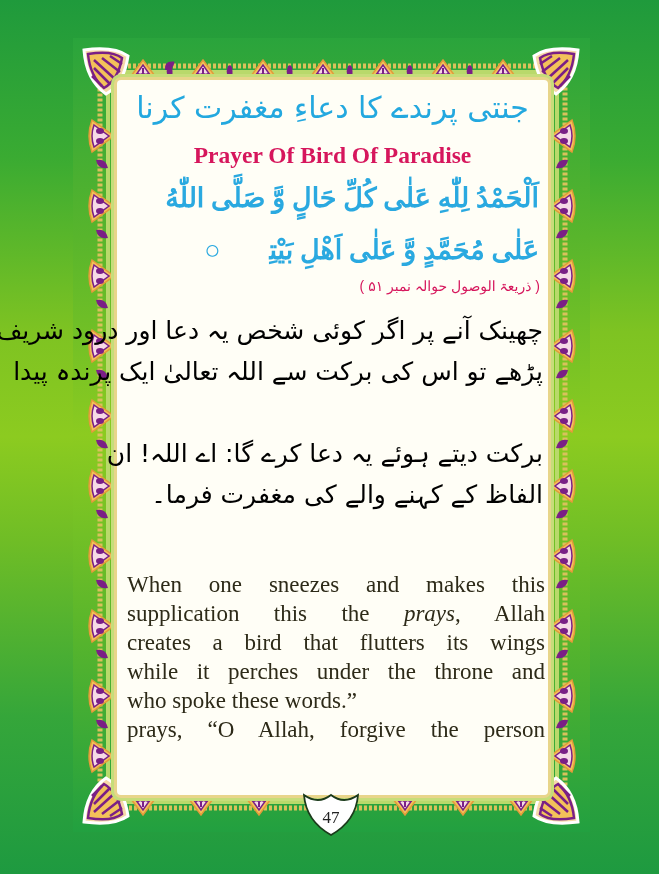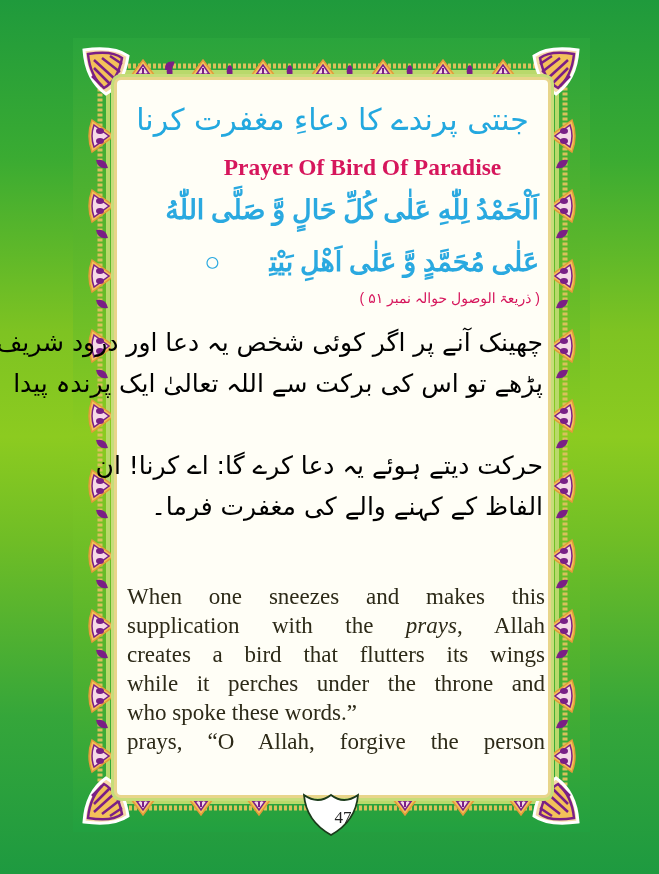--- a/index.html
+++ b/index.html
@@ -12,29 +12,29 @@
     position:absolute; left:73px; top:38px; width:517px; height:794px;
     background: linear-gradient(to bottom, #2aa43c 0%, #58b52c 25%, #8ccb20 50%, #58b52c 75%, #22a040 100%);
   }
   svg.border { position:absolute; left:0; top:0; }
   .inner {
     position:absolute; left:117px; top:80px; width:431px; height:715px;
     background:#fffef6;
     border-radius:4px;
     box-shadow: 0 0 0 3px #e8d58a, 0 0 0 6px #c6dd7a;
   }
-  .content { position:absolute; left:117px; top:76px; width:431px; height:715px; }
+  .content { position:absolute; left:117px; top:64px; width:431px; height:715px; }
   .urdu-title {
     position:absolute; top:24px; left:0; width:100%; text-align:center;
     direction:rtl; color:#23a8df; font-size:30px; font-family:"DejaVu Sans", sans-serif;
     line-height:40px;
   }
   .eng-title {
     position:absolute; top:78px; left:0; width:100%; text-align:center;
-    color:#d6165c; font-weight:bold; font-size:23.5px; font-family:"Liberation Serif", serif;margin-left:30px;
+    color:#d6165c; font-weight:bold; font-size:23.5px; font-family:"Liberation Serif", serif;
   }
   .arabic {
     position:absolute; left:12px; width:410px; direction:rtl; text-align:right;
     color:#2aa9e0; font-size:27px; font-weight:bold; font-family:Liberation Serif, serif;
     line-height:52px; white-space:nowrap;
   }
   .arabic.l1 { top:108px; }
   .arabic.l2 { top:160px; }
   .ref {
     position:absolute; top:214px; left:-6px; direction:rtl;
@@ -52,21 +52,21 @@
     color:#2d2a18; font-size:23px; font-family:"Liberation Serif", serif;
     line-height:29px; text-align:justify;
   }
   .eng-line { display:block; text-align:justify; text-align-last:justify; white-space:nowrap; }
   .eng-line.last { text-align-last:left; }
   .eng-line i { font-style:italic; }
   .page-badge {
     position:absolute; left:302px; top:791px; width:58px; height:46px;
   }
   .page-num {
-    position:absolute; left:12px; top:17px; width:58px; text-align:center;
+    position:absolute; left:0; top:17px; width:58px; text-align:center;
     font-size:17px; color:#222; font-family:"Liberation Serif", serif;
   }
 </style>
 </head>
 <body>
 
 <div class="panel"></div>
 
 <svg class="border" width="659" height="874">
   <defs>
@@ -194,26 +194,26 @@
   <div class="urdu-title">جنتی پرندے کا دعاءِ مغفرت کرنا</div>
   <div class="eng-title">Prayer Of Bird Of Paradise</div>
 
   <div class="arabic l1">اَلْحَمْدُ لِلّٰهِ عَلٰى كُلِّ حَالٍ وَّ صَلَّى اللّٰهُ</div>
   <div class="arabic l2">عَلٰى مُحَمَّدٍ وَّ عَلٰى اَهْلِ بَيْتِهٖ ○</div>
 
   <div class="ref" style="right:8px; left:auto;">( ذریعۃ الوصول حوالہ نمبر ۵۱ )</div>
 
   <div class="urdu-body" style="top:246px;">چھینک آنے پر اگر کوئی شخص یہ دعا اور درود شریف</div>
   <div class="urdu-body" style="top:287px;">پڑھے تو اس کی برکت سے اللہ تعالیٰ ایک پرندہ پیدا</div>
-  <div class="urdu-body" style="top:369px;">حرکت دیتے ہوئے یہ دعا کرے گا: اے کرنا! ان</div>
+  <div class="urdu-body" style="top:369px;">برکت دیتے ہوئے یہ دعا کرے گا: اے اللہ! ان</div>
   <div class="urdu-body last" style="top:410px;">الفاظ کے کہنے والے کی مغفرت فرما۔</div>
 
   <div class="eng-body">
     <span class="eng-line">When one sneezes and makes this</span>
-    <span class="eng-line"><span>supplication with the </span><i>prays</i><span>, Allah</span></span>
+    <span class="eng-line"><span>supplication this the </span><i>prays</i><span>, Allah</span></span>
     <span class="eng-line">creates a bird that flutters its wings</span>
     <span class="eng-line">while it perches under the throne and</span>
     <span class="eng-line last">who spoke these words.”</span>
     <span class="eng-line">prays, “O Allah, forgive the person</span>
   </div>
 </div>
 
 <div class="page-badge">
   <svg width="58" height="46">
     <path d="M2,4 Q16,14 29,4 Q42,14 56,4 Q54,30 29,44 Q4,30 2,4 Z" fill="#ffffff" stroke="#1b3b1b" stroke-width="1.8"></path>

